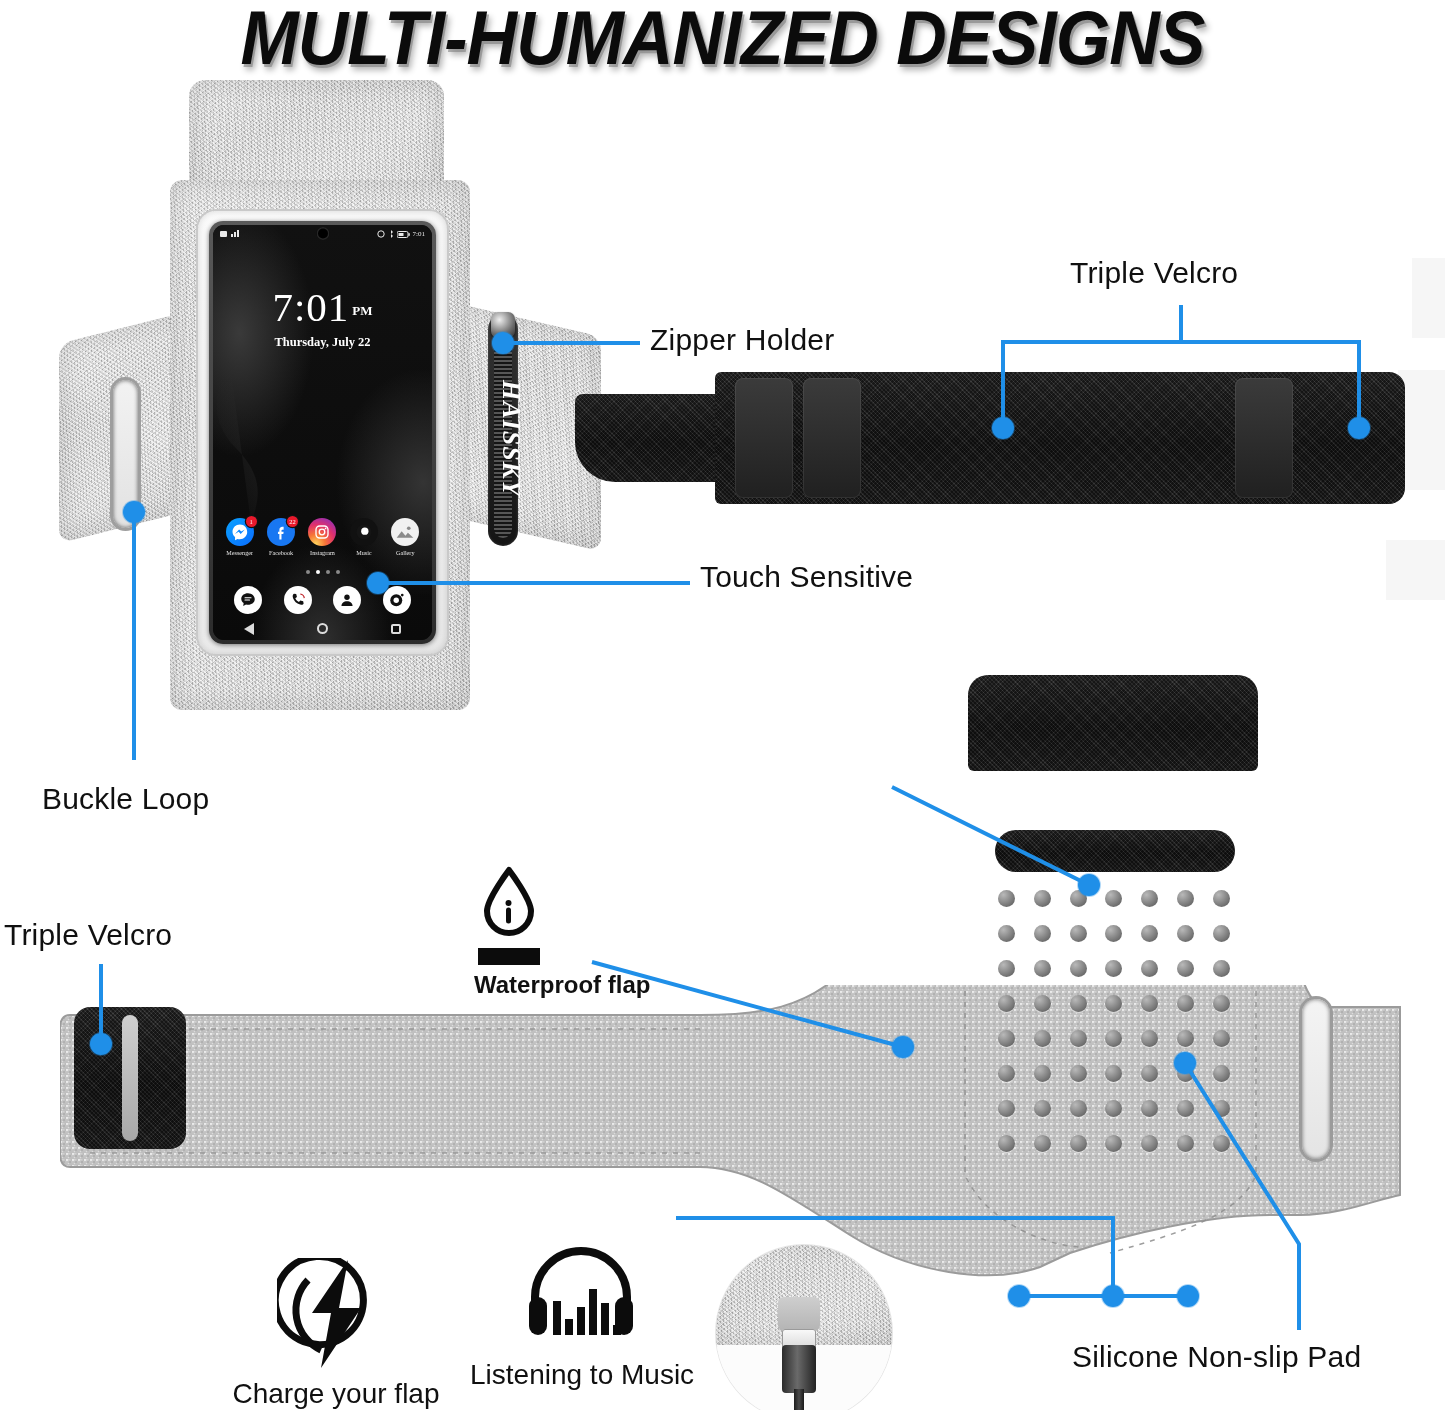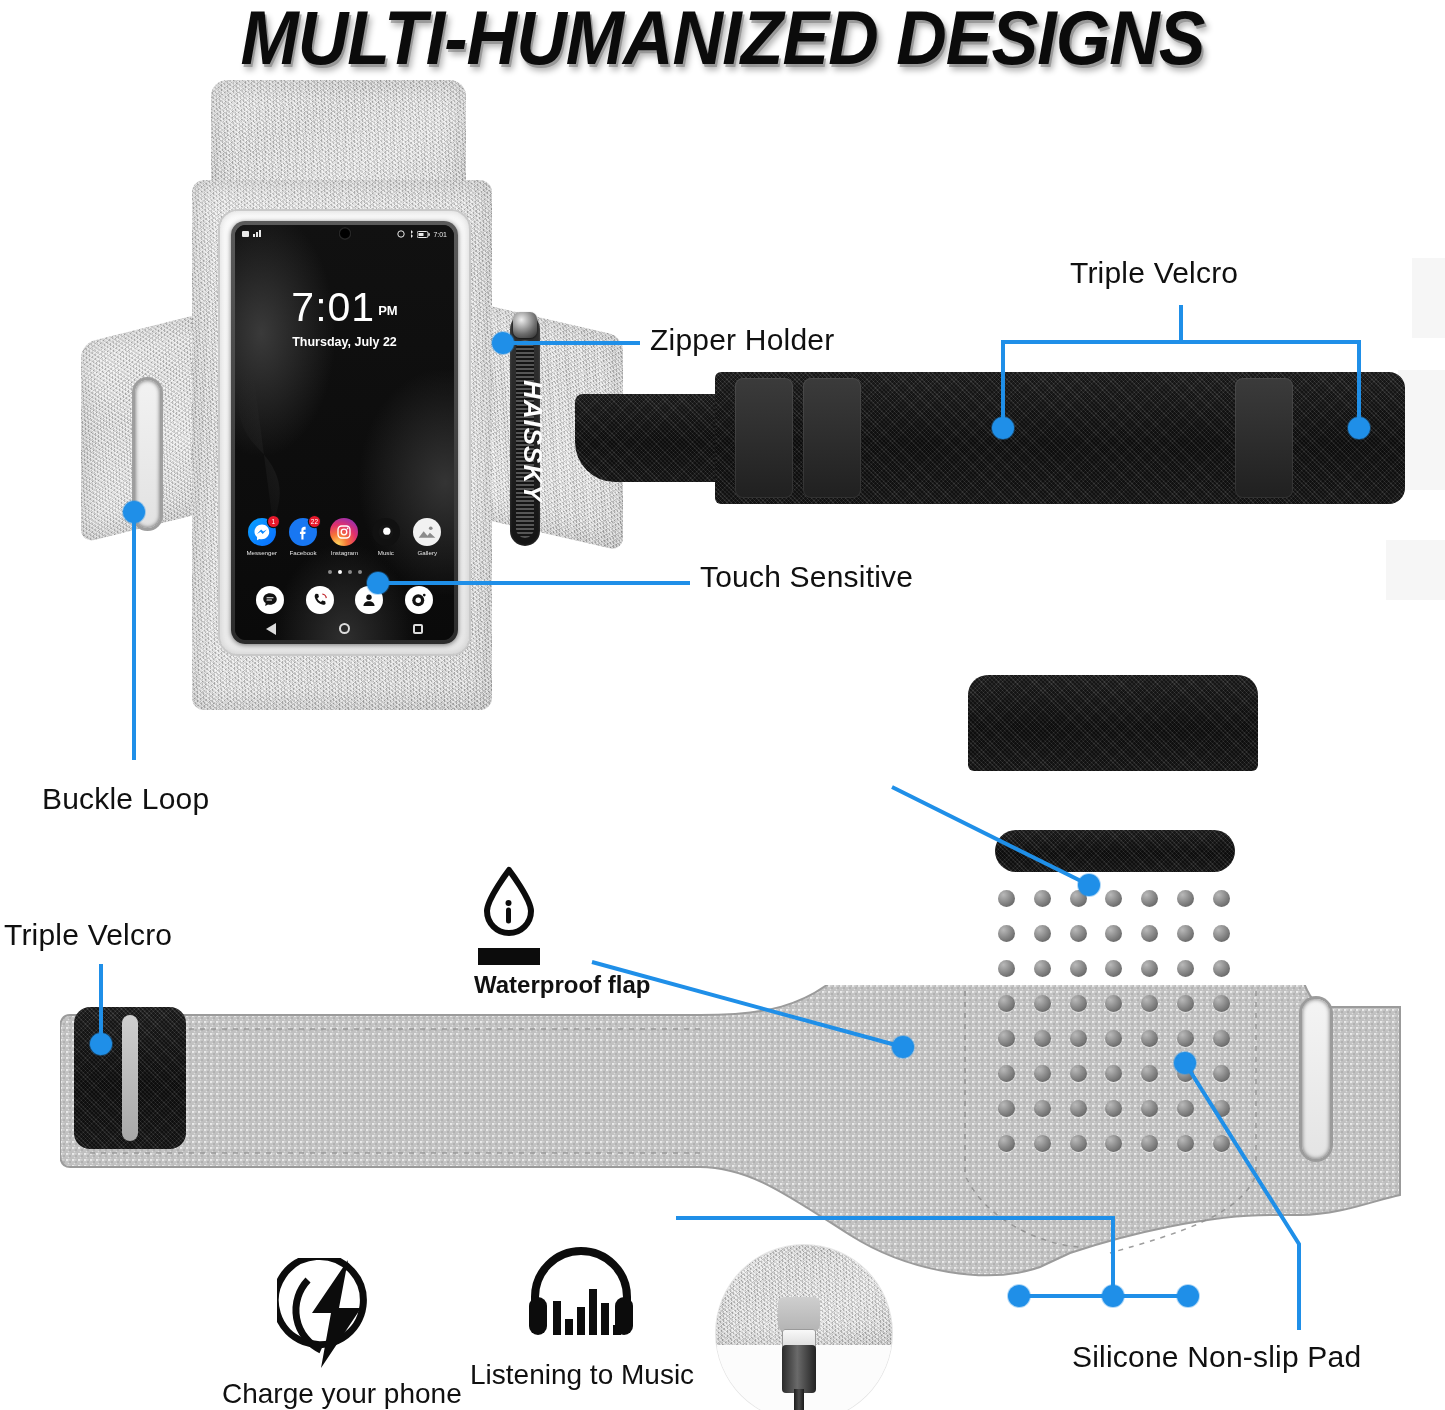--- a/index.html
+++ b/index.html
@@ -41,21 +41,21 @@
     box-shadow:inset 0 0 26px rgba(0,0,0,.13);
   }
   .velcro{
     background:
       repeating-linear-gradient(45deg, rgba(255,255,255,.055) 0 1px, rgba(0,0,0,.30) 1px 3px),
       repeating-linear-gradient(-45deg, rgba(255,255,255,.045) 0 1px, rgba(0,0,0,.25) 1px 3px),
       linear-gradient(180deg,#2e2e2e,#191919 55%,#232323);
   }
 
   
-  #front{position:absolute;left:78px;top:80px;width:545px;height:640px;}
+  #front{position:absolute;left:56px;top:80px;width:545px;height:640px;font-family:Liberation Serif, serif;}
   #front .tab{position:absolute;left:133px;top:0;width:255px;height:122px;border-radius:16px 16px 0 0;}
   #front .body{position:absolute;left:114px;top:100px;width:300px;height:530px;border-radius:12px;}
   #front .wingL{position:absolute;left:3px;top:246px;width:140px;height:200px;
      border-radius:14px;transform:skewY(-14deg);}
   #front .wingR{position:absolute;left:385px;top:238px;width:160px;height:215px;
      border-radius:14px;transform:skewY(13deg);}
   #front .slot{position:absolute;left:57px;top:300px;width:25px;height:148px;border-radius:14px;
      background:linear-gradient(180deg,#f2f2f2,#e2e2e2);
      box-shadow:inset 0 0 4px rgba(0,0,0,.6),0 0 0 3px #9e9e9e;}
   #front .winBezel{position:absolute;left:142px;top:131px;width:249px;height:443px;border-radius:18px;
@@ -505,21 +505,21 @@
     <div class="bar"></div>
     <div class="cap">Waterproof flap</div>
   </div>
 
   <div class="featico" style="left:222px;top:1258px;width:228px">
     <svg width="118" height="112" viewBox="0 0 118 112">
       <path d="M75 13 A 44 44 0 1 0 86 48 A 44 44 0 0 0 75 13" fill="none" stroke="#0c0c0c" stroke-width="7"></path>
       <path d="M31 22 A 44 44 0 0 0 44 92" fill="none" stroke="#0c0c0c" stroke-width="7"></path>
       <path d="M71 2 L35 55 L54 55 L44 110 L84 50 L62 50 Z" fill="#0c0c0c"></path>
     </svg>
-    <div class="cap">Charge your phone</div>
+    <div class="cap">Charge your flap</div>
   </div>
 
   <div class="featico" style="left:470px;top:1243px;width:222px">
     <svg width="112" height="108" viewBox="0 0 112 108">
       <path d="M10 84 V54 A 46 46 0 0 1 102 54 V84" fill="none" stroke="#0c0c0c" stroke-width="8" stroke-linecap="round"></path>
       <rect x="4" y="54" width="18" height="38" rx="9" fill="#0c0c0c"></rect>
       <rect x="90" y="54" width="18" height="38" rx="9" fill="#0c0c0c"></rect>
       <rect x="28" y="58" width="8" height="34" fill="#0c0c0c"></rect>
       <rect x="40" y="76" width="8" height="16" fill="#0c0c0c"></rect>
       <rect x="52" y="64" width="8" height="28" fill="#0c0c0c"></rect>

